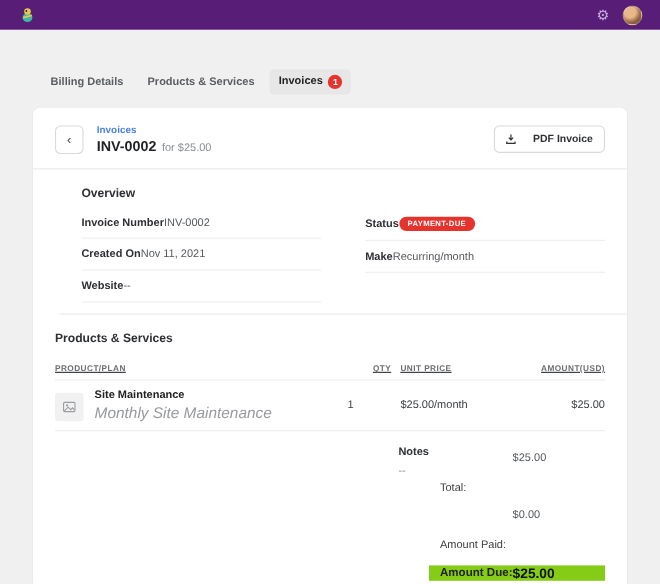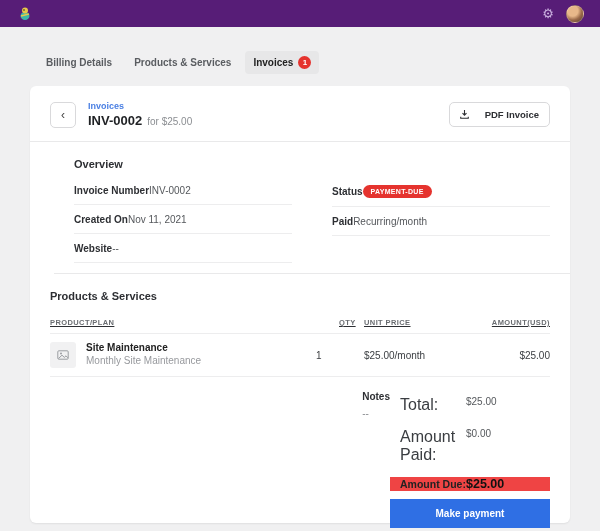--- a/index.html
+++ b/index.html
@@ -35,21 +35,21 @@
   }
 
   
   .tabs {
     display:flex; align-items:center; gap:6px;
     padding:24px 0 12px 38px;
   }
   .tab {
     font-size:10px; font-weight:bold; color:#5a5d61;
     padding:5px 8px; border-radius:4px; cursor:pointer;
-    display:flex; align-items:center; gap:5px;
+    display:flex; gap:5px;margin-top:12px;
   }
   .tab.active { background:#e7e7e8; color:#222; }
   .tab-badge {
     background:#e5332e; color:#fff;
     font-size:8px; font-weight:bold;
     width:13px; height:13px; border-radius:50%;
     display:flex; align-items:center; justify-content:center;
   }
 
   
@@ -121,47 +121,47 @@
     border-bottom:1px solid #ededee;
     text-decoration:underline;
   }
   .th {
     font-size:7.5px; font-weight:bold; color:#6a6d71;
     letter-spacing:.4px; text-transform:uppercase;
   }
   .th.num { text-align:left;padding-left:23px; }
   .th.right { text-align:right; }
   .tbl-row { padding:8px 0; border-bottom:1px solid #ededee; }
-  .prod-cell { display:flex; align-items:flex-start; gap:10px; }
+  .prod-cell { display:flex; align-items:flex-end; gap:10px; }
   .prod-thumb {
     width:26px; height:26px; border-radius:3px;
     background:#f1f1f2;
     display:flex; align-items:center; justify-content:center;
   }
   .prod-name { font-size:10px; font-weight:bold; color:#222; }
-  .prod-desc { font-size:10px; color:#97999d; margin-top:2px; }
+  .prod-desc { font-size:14px; color:#97999d; margin-top:2px;font-style:italic; }
   .td { font-size:10px; color:#3a3d41; }
   .td.right { text-align:right; }
 
   
   .bottom {
     display:flex; justify-content:flex-end;
     padding:14px 20px 0 20px;
   }
   .notes-label { font-size:10px; font-weight:bold; color:#2d2f33; }
   .notes-value { font-size:10px; color:#8b8e92; margin-top:6px; }
 
   .totals { width:160px; }
   .tot-row {
     display:flex; padding:5px 10px 9px 10px;
   }
-  .tot-label { font-size:16px; color:#3a3d41; width:66px; }
+  .tot-label { font-size:10px; color:#3a3d41; width:66px;margin-top:27px; }
   .tot-value { font-size:10px; color:#55585c; }
   .due-box {
-    background:#ef4444;
+    background:#84cc16;
     padding:0 10px; margin-top:4px;
     display:flex; align-items:center;
   }
   .due-label { font-size:10.5px; font-weight:bold; color:#222; width:66px; }
   .due-value { font-size:12.5px; font-weight:bold; color:#111; }
   .pay-btn {
     margin-top:8px; width:100%;
     background:#2f6fe4; color:#fff;
     border:none; border-radius:0;
     font-family:"Liberation Sans", sans-serif;
@@ -240,21 +240,21 @@
           <span class="field-label">Website</span>
           <span class="field-value">--</span>
         </div>
       </div>
       <div>
         <div class="field">
           <span class="field-label">Status</span>
           <span class="status-pill">PAYMENT-DUE</span>
         </div>
         <div class="field">
-          <span class="field-label">Paid</span>
+          <span class="field-label">Make</span>
           <span class="field-value">Recurring/month</span>
         </div>
       </div>
     </div>
   </div>
 
   <div class="section">
     <div class="section-title">Products &amp; Services</div>
 
     <div class="tbl-head">

